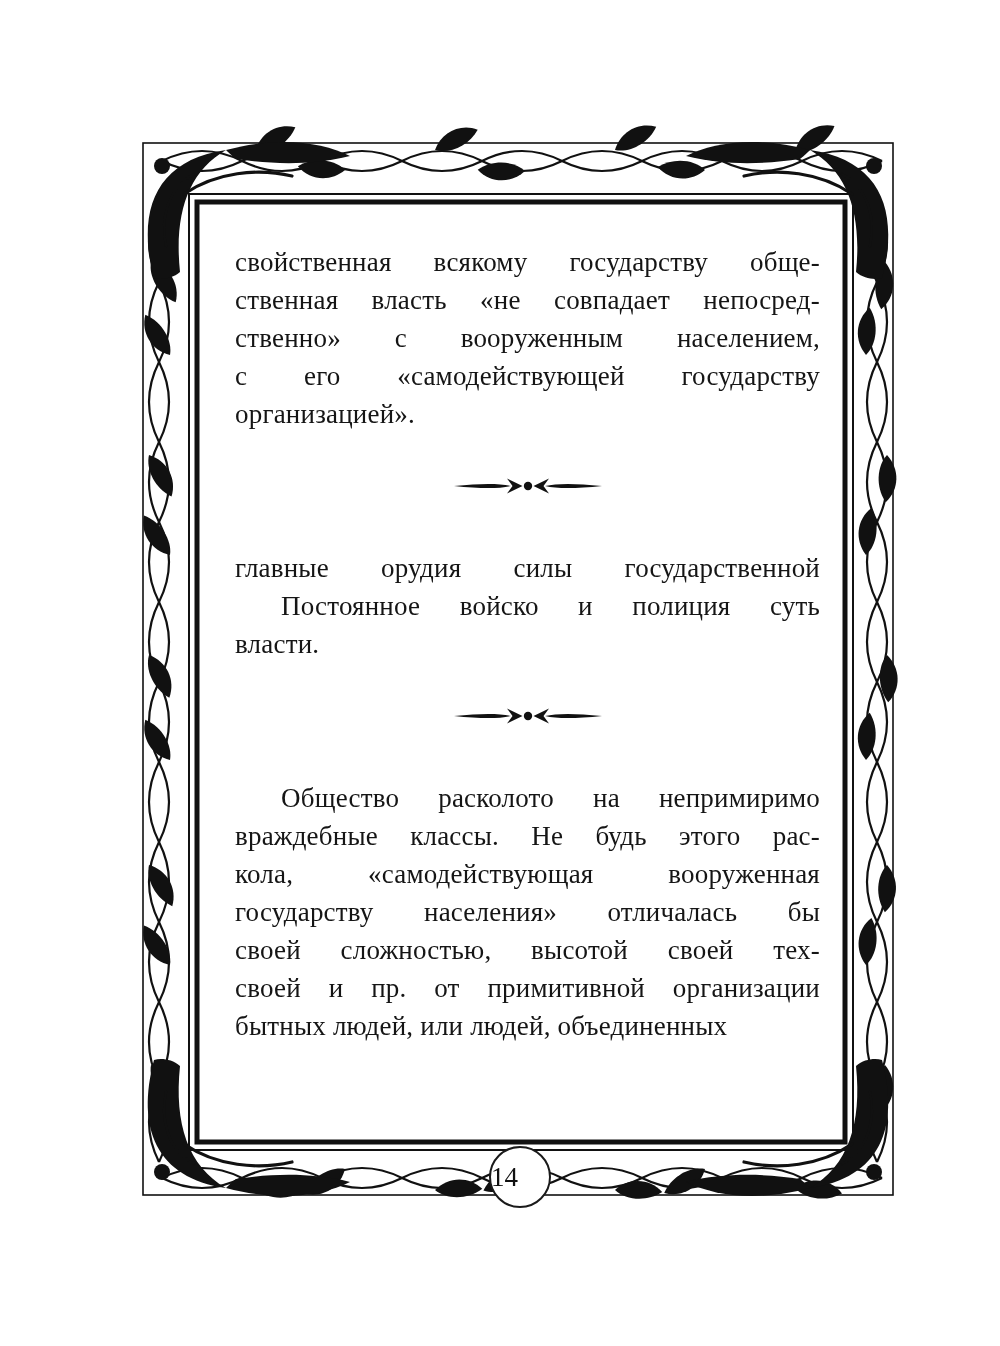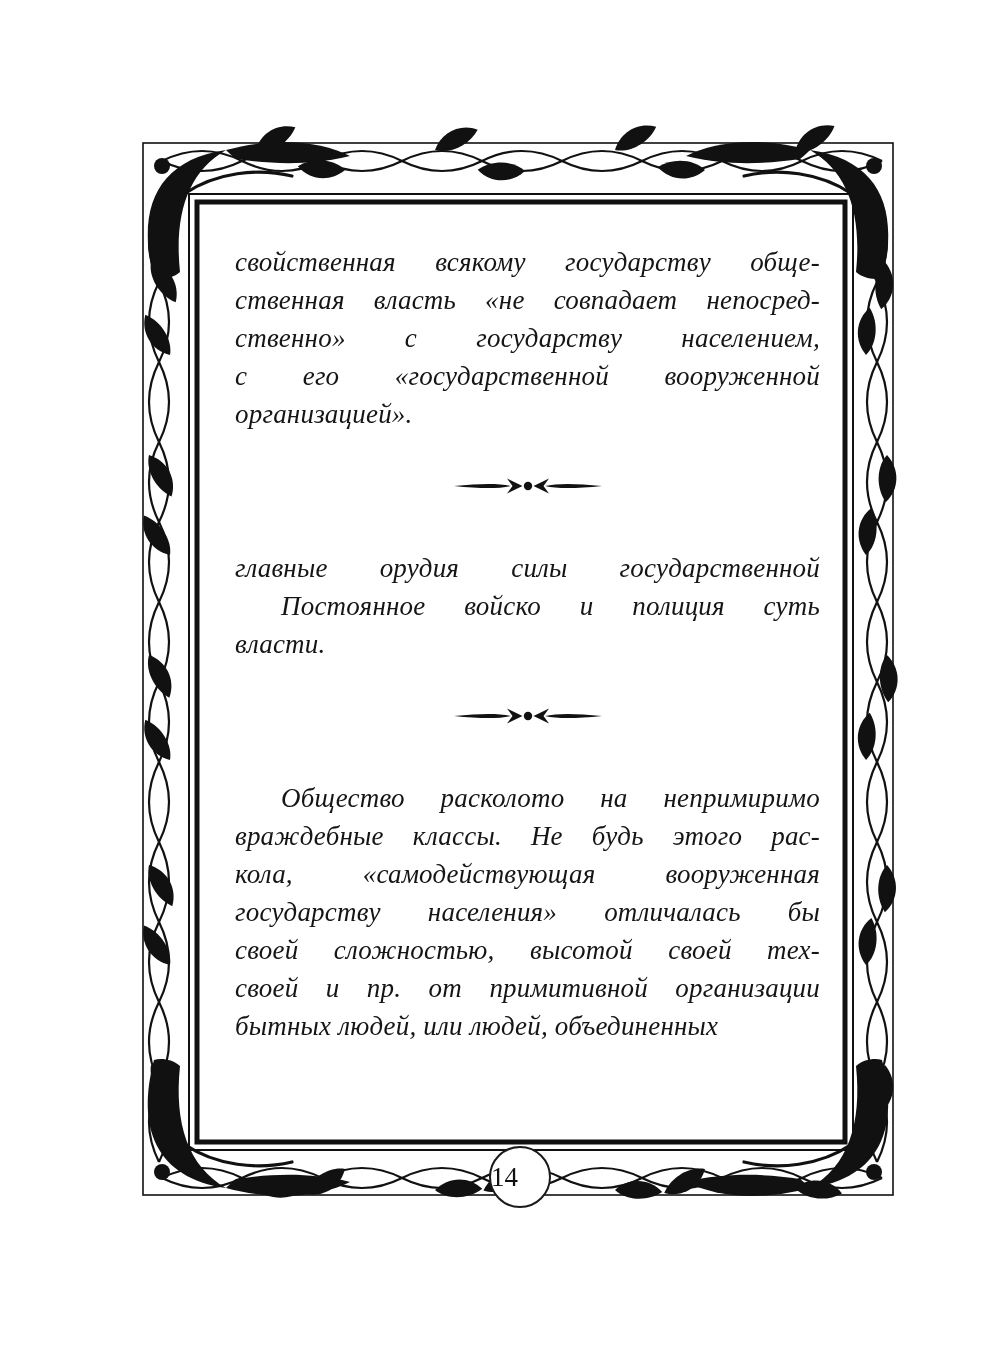--- a/index.html
+++ b/index.html
@@ -7,21 +7,21 @@
   .page {
     position: relative;
     width: 1000px;
     height: 1346px;
     background: #ffffff;
     overflow: hidden;
     font-family: "Liberation Serif", "DejaVu Serif", serif;
   }
   .frame { position: absolute; left: 0; top: 0; }
   .content { position: absolute; left: 235px; top: 243px; width: 585px; }
-  .para { margin: 0; font-style: italic; }
+  .para { margin: 0; }
   .line {
     display: block;
     font-size: 27px;
     line-height: 38px;
     color: #151515;
     text-align: justify;
     text-align-last: justify;
     letter-spacing: 0.2px;
   }
   .line.last { text-align-last: left; }
@@ -124,22 +124,22 @@
       <use href="#crn" transform="translate(146 1192) scale(1 -1)"></use>
       <use href="#crn" transform="translate(890 1192) scale(-1 -1)"></use>
     </g>
   </svg>
 
   <div class="content">
 
     <p class="para">
       <span class="line">свойственная всякому государству обще-</span>
       <span class="line">ственная власть «не совпадает непосред-</span>
-      <span class="line">ственно» с государству населением,</span>
-      <span class="line">с его «государственной вооруженной</span>
+      <span class="line">ственно» с вооруженным населением,</span>
+      <span class="line">с его «самодействующей государству</span>
       <span class="line last">организацией».</span>
     </p>
 
     <svg class="divider" viewBox="0 0 150 26" aria-hidden="true">
       <use href="#divOrn"></use>
     </svg>
 
     <p class="para">
       <span class="line">главные орудия силы государственной</span>
       <span class="line indent">Постоянное войско и полиция суть</span>

